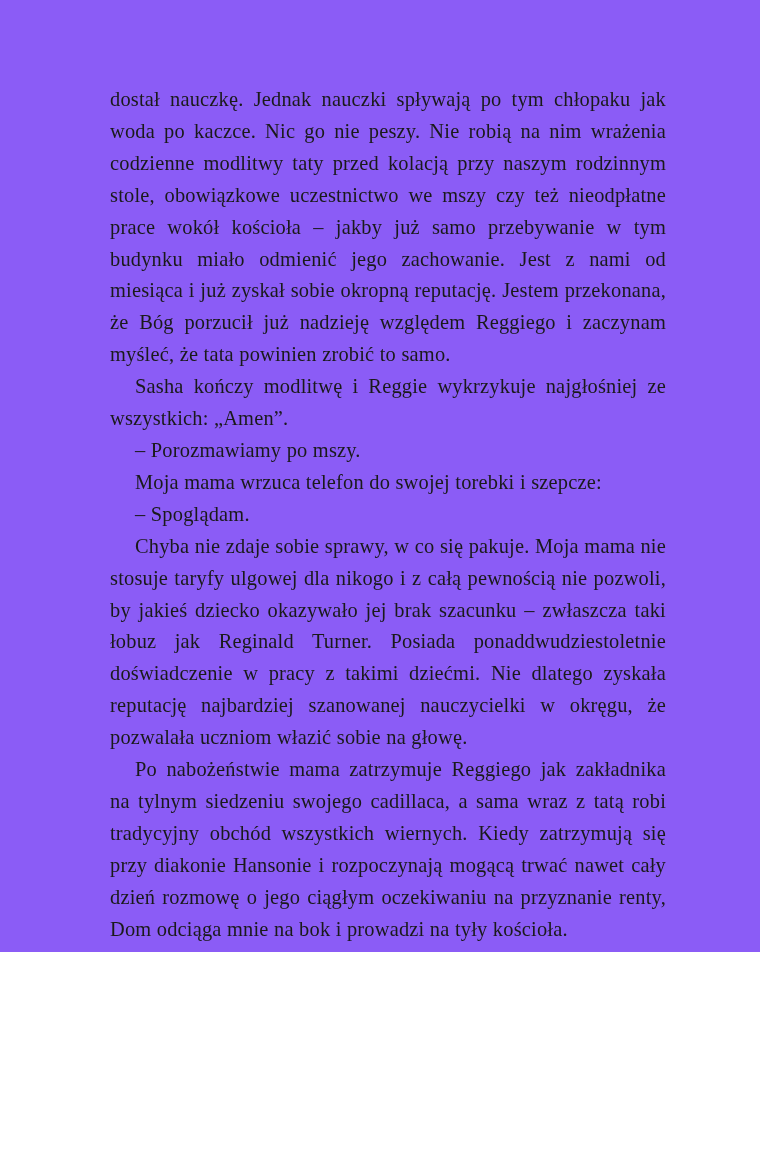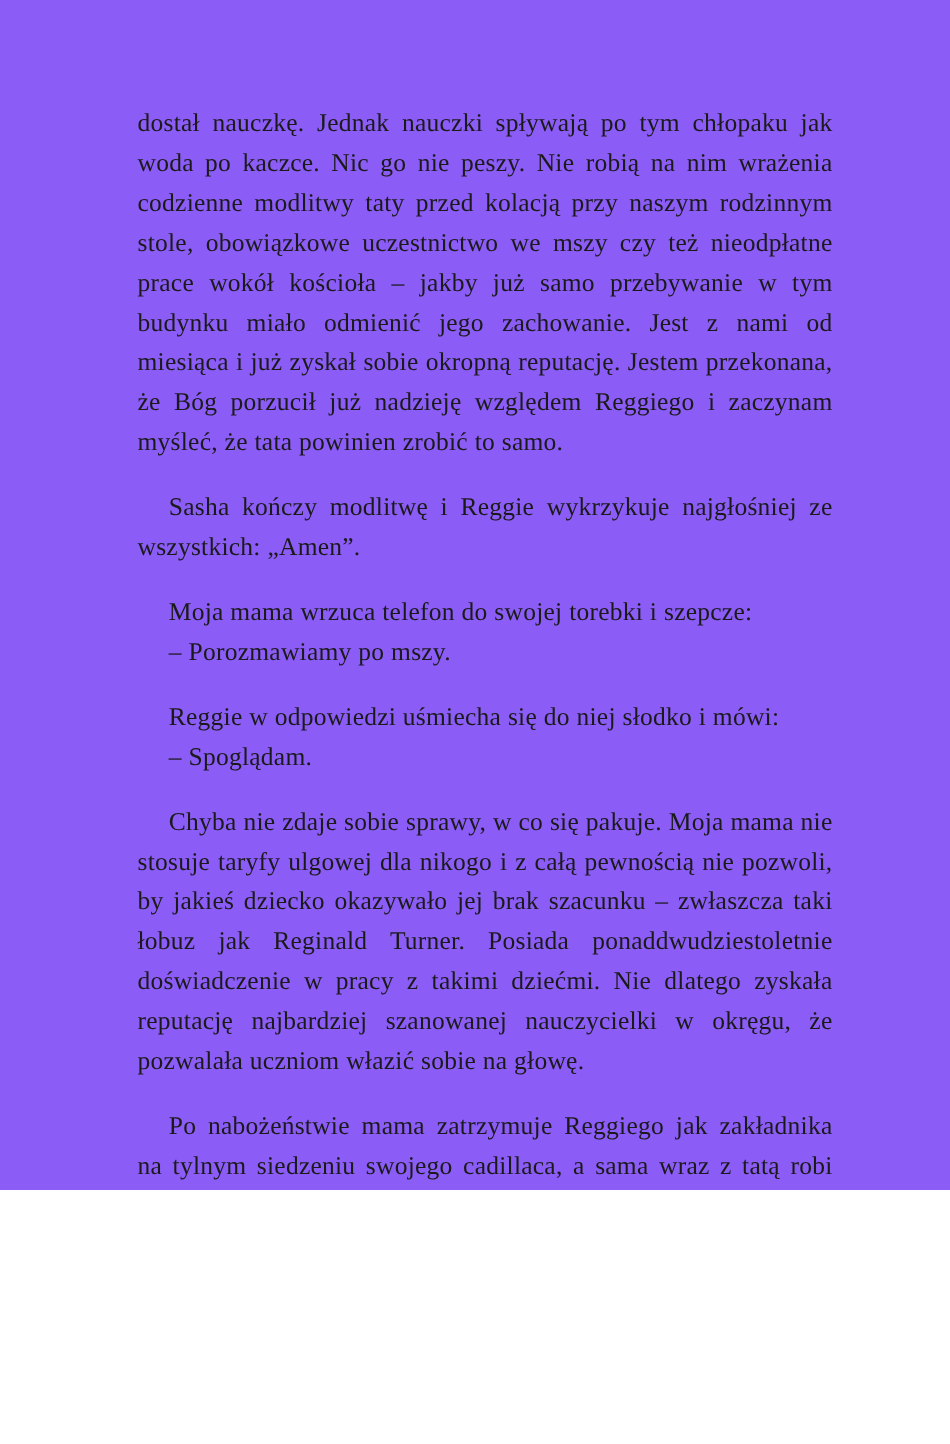--- a/index.html
+++ b/index.html
@@ -44,21 +44,20 @@
   }
 
   
   .para.cont {
     text-indent: 0;
   }
 
   
   .para.indent {
     text-indent: 25px;
-    margin-top: 20px;
   }
 
   
   .para.dialogue {
     text-indent: 25px;
     text-align: left;
   }
 
   .folio {
     position: absolute;
@@ -76,25 +75,24 @@
 <body>
 
 <div class="page">
 
   <div class="text-block">
 
     <p class="para cont">dostał nauczkę. Jednak nauczki spływają po tym chłopaku jak woda po kaczce. Nic go nie peszy. Nie robią na nim wrażenia codzienne modlitwy taty przed kolacją przy naszym rodzinnym stole, obowiązkowe uczestnictwo we mszy czy też nieodpłatne prace wokół kościoła – jakby już samo przebywanie w tym budynku miało odmienić jego zachowanie. Jest z nami od miesiąca i już zyskał sobie okropną reputację. Jestem przekonana, że Bóg porzucił już nadzieję względem Reggiego i zaczynam myśleć, że tata powinien zrobić to samo.</p>
 
     <p class="para indent">Sasha kończy modlitwę i Reggie wykrzykuje najgłośniej ze wszystkich: „Amen”.</p>
 
+    <p class="para dialogue">– Porozmawiamy po mszy.</p>
+
     <p class="para indent">Moja mama wrzuca telefon do swojej torebki i szepcze:</p>
 
-    <p class="para dialogue">– Porozmawiamy po mszy.</p>
-
-    <p class="para indent">Reggie w odpowiedzi uśmiecha się do niej słodko i mówi:</p>
 
     <p class="para dialogue">– Spoglądam.</p>
 
     <p class="para indent">Chyba nie zdaje sobie sprawy, w co się pakuje. Moja mama nie stosuje taryfy ulgowej dla nikogo i z całą pewnością nie pozwoli, by jakieś dziecko okazywało jej brak szacunku – zwłaszcza taki łobuz jak Reginald Turner. Posiada ponaddwudziestoletnie  doświadczenie w pracy z takimi dziećmi. Nie dlatego zyskała reputację najbardziej szanowanej nauczycielki w okręgu, że pozwalała uczniom włazić sobie na głowę.</p>
 
     <p class="para indent">Po nabożeństwie mama zatrzymuje Reggiego jak zakładnika na tylnym siedzeniu swojego cadillaca, a sama wraz z tatą robi tradycyjny obchód wszystkich wiernych. Kiedy zatrzymują się przy diakonie Hansonie i rozpoczynają mogącą trwać nawet cały dzień rozmowę o jego ciągłym oczekiwaniu na przyznanie renty, Dom odciąga mnie na bok i prowadzi na tyły kościoła.</p>
 
 
   </div>
 

